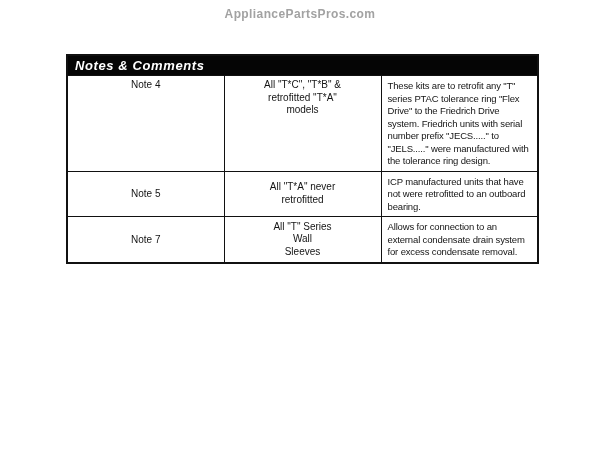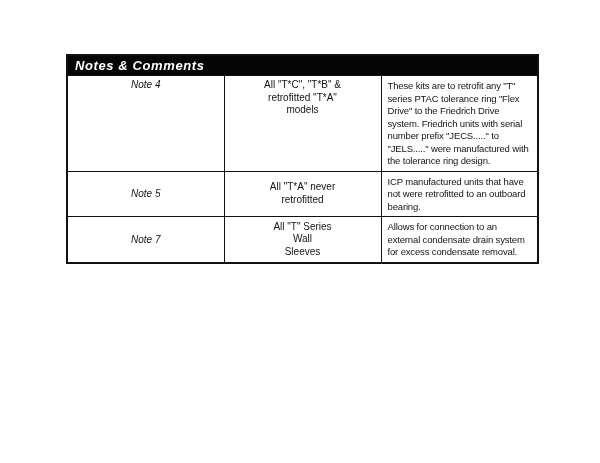--- a/index.html
+++ b/index.html
@@ -56,21 +56,20 @@
     background: #ffffff;
   }
   .col-note    { width: 57px; }
   .col-units   { width: 80px; }
   .col-comments{ width: auto; }
   .cell-note {
     font-size: 10px;
     text-align: center;
     vertical-align: middle;
     padding: 3px 2px;
-    font-style: italic;
   }
   .cell-units {
     font-size: 10px;
     line-height: 12.5px;
     text-align: center;
     vertical-align: middle;
     white-space: pre-line;
     padding: 3px 2px;
   }
   .cell-comments {
@@ -85,20 +84,21 @@
   tr.r0 td { height: 39px; }
   tr.r1 td { height: 34px; }
   tr.r2 td { height: 43px; }
   tr.r0 .cell-note, tr.r0 .cell-units { vertical-align: top; }
 </style>
 </head>
 <body>
 
 <div class="page">
 
+  <div class="watermark">AppliancePartsPros.com</div>
 
   <table class="notes-table">
     <thead>
       <tr>
         <th class="title-bar" colspan="3">Notes &amp; Comments</th>
       </tr>
     </thead>
     <tbody>
       <tr class="r0">
         <td class="cell-note">Note 4</td>

